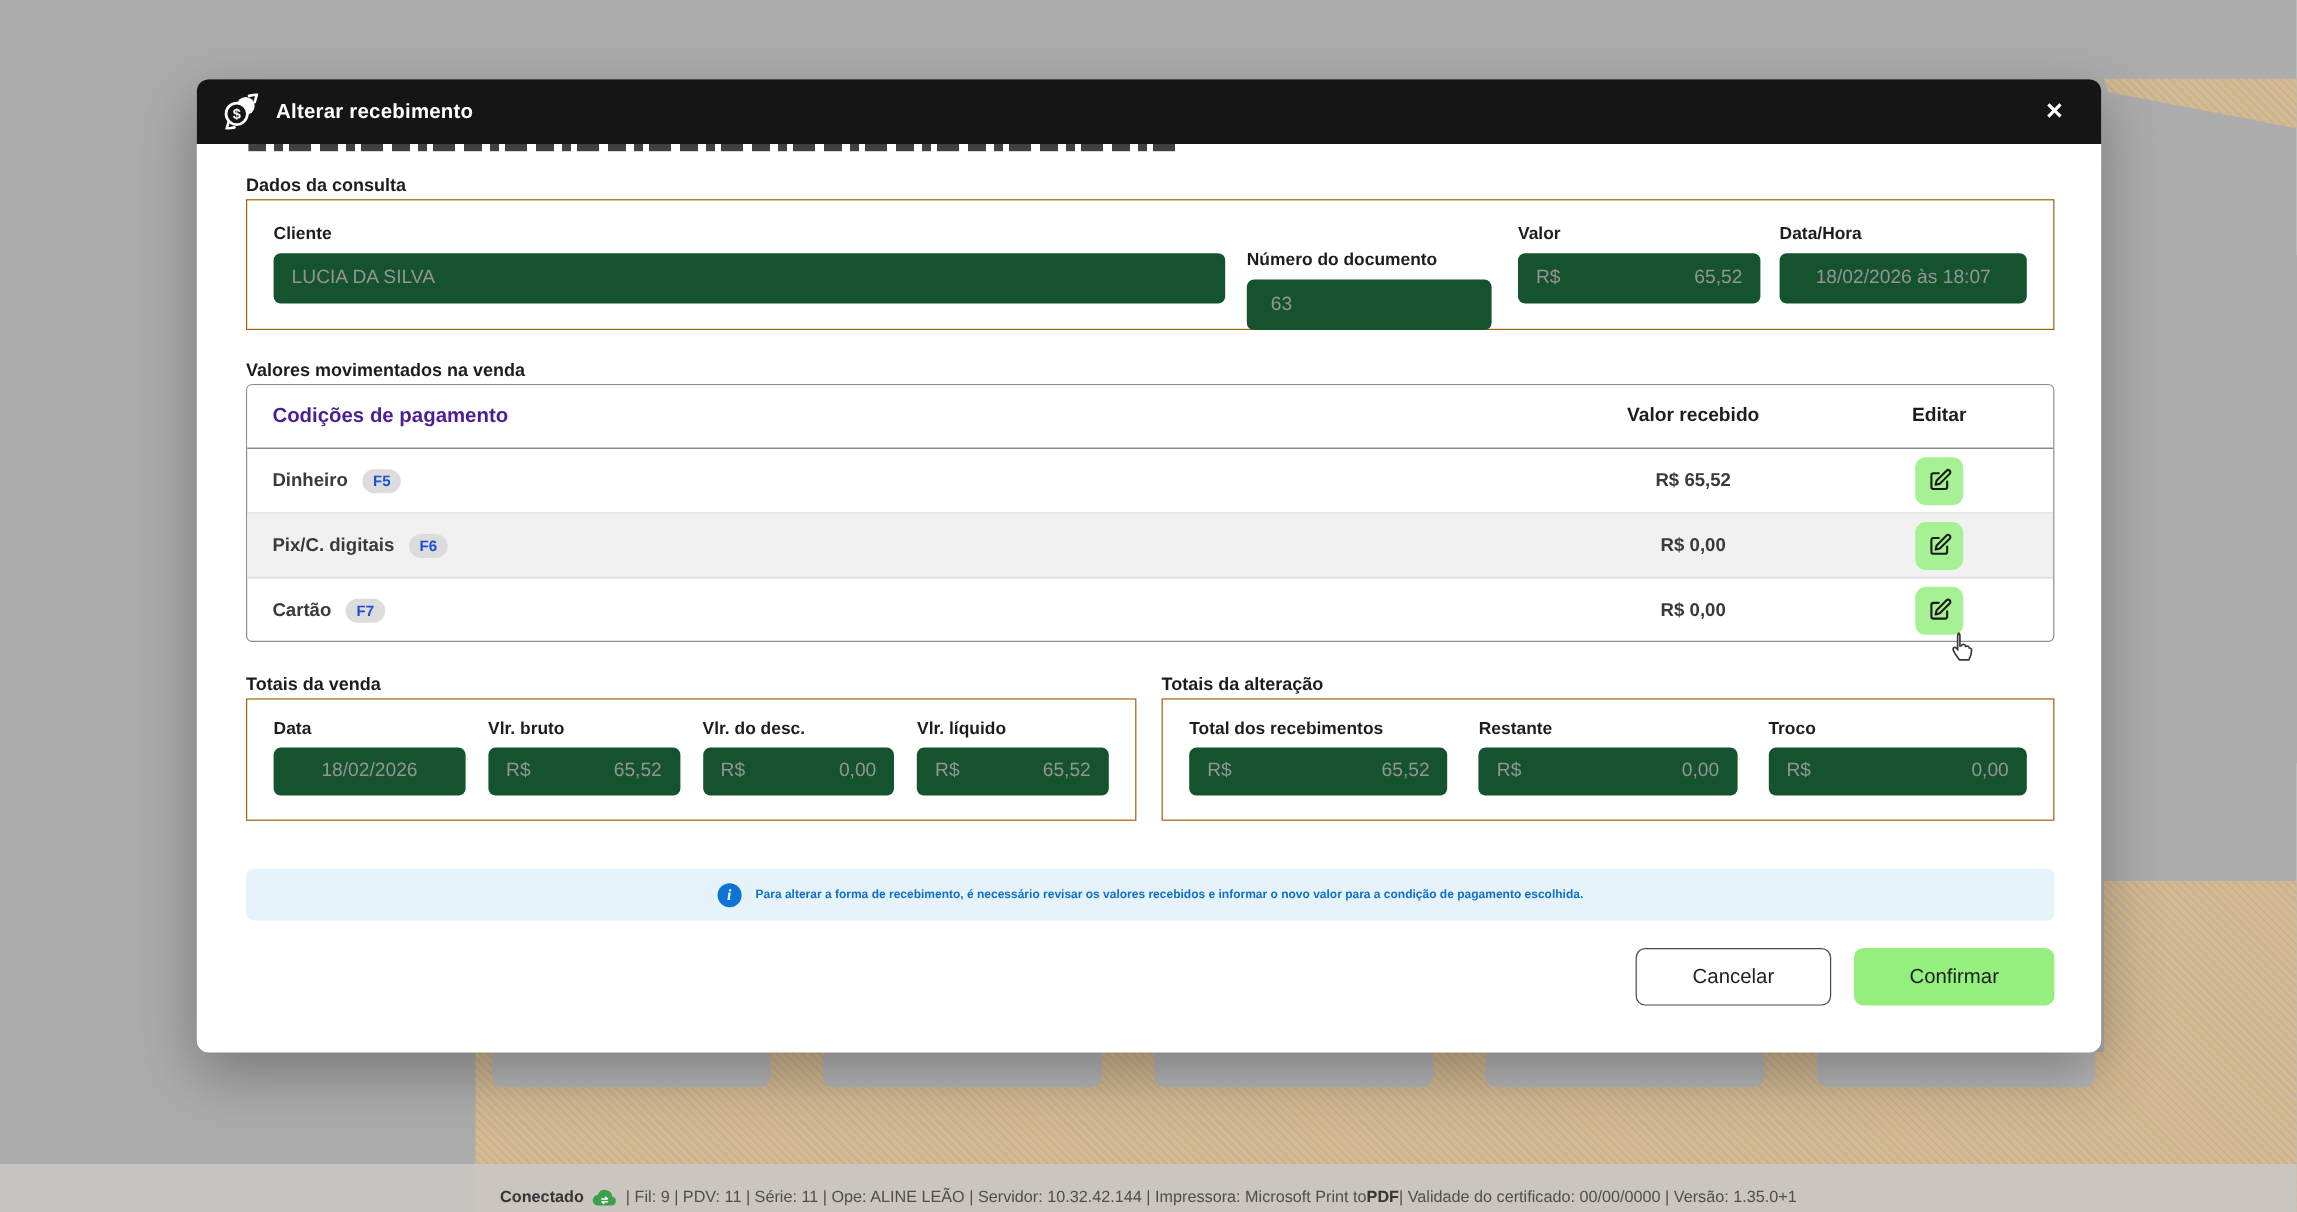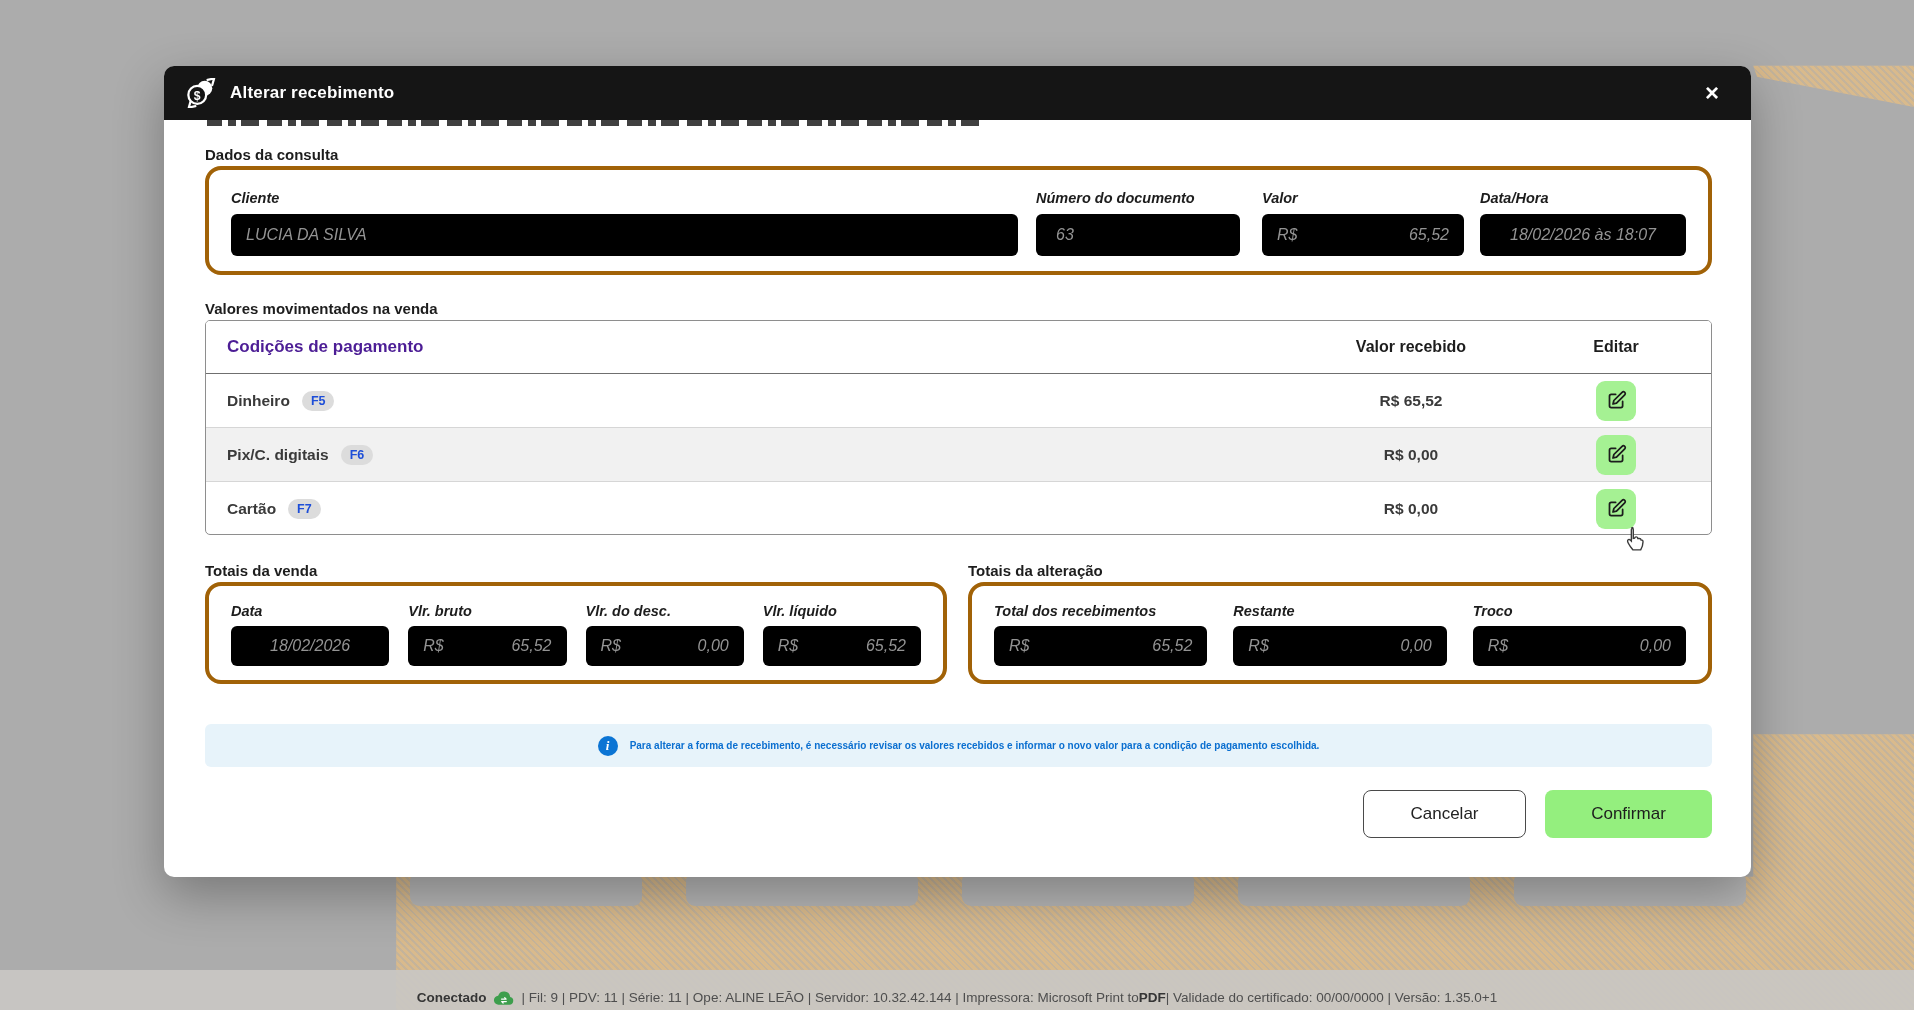--- a/index.html
+++ b/index.html
@@ -44,37 +44,37 @@
     margin-left:auto; color:#fff; font-size:24px; line-height:1;
     cursor:pointer; font-weight:bold; padding:2px 4px;
   }
   
   #clipped-strip {
     position:absolute; left:43px; top:54px; width:775px; height:6px; overflow:hidden; opacity:.88;
     background:repeating-linear-gradient(90deg,#262626 0 15px, transparent 15px 21px, #262626 21px 29px, transparent 29px 34px, #262626 34px 52px, transparent 52px 60px);
   }
 
   .section-label { position:absolute; font-size:15px; font-weight:bold; color:#1d1d1d; }
-  .fieldset { position:absolute; border:4px solid #a16207; border-radius:16px; background:#fff;font-style:italic; }
+  .fieldset { position:absolute; border:1px solid #a16207; border-radius:0; background:#fff; }
 
   .field-label { font-size:14.5px; font-weight:bold; color:#1d1d1d; margin-bottom:8px; display:block; }
   .input {
-    background:#000000; border-radius:6px; height:42px;
+    background:#14532d; border-radius:6px; height:42px;
     display:flex; align-items:center; padding:0 15px;
     font-size:16px; color:#949494;
   }
   .input.right { justify-content:flex-start;padding-left:20px; }
   .input.center { justify-content:center; }
   .input.money { justify-content:space-between; }
 
   
   #fs-consulta { left:41px; top:100px; width:1507px; height:109px; }
   #fs-consulta .inner { display:flex; padding:20px 22px 0 22px; }
   .col-cliente { flex:1; margin-right:18px; }
-  .col-doc { width:204px; margin-right:22px; }
+  .col-doc { width:204px; margin-right:22px;margin-top:22px; }
   .col-valor { width:202px; margin-right:16px; }
   .col-datahora { width:206px; }
 
   
   #pay-table {
     position:absolute; left:41px; top:254px; width:1507px; height:215px;
     border:1px solid #8e8e8e; border-radius:5px; overflow:hidden; background:#fff;
   }
   .t-row { display:grid; grid-template-columns:1fr 220px 190px; align-items:center; }
   .t-head { height:53px; border-bottom:1px solid #6f6f6f; background:#fff; }

